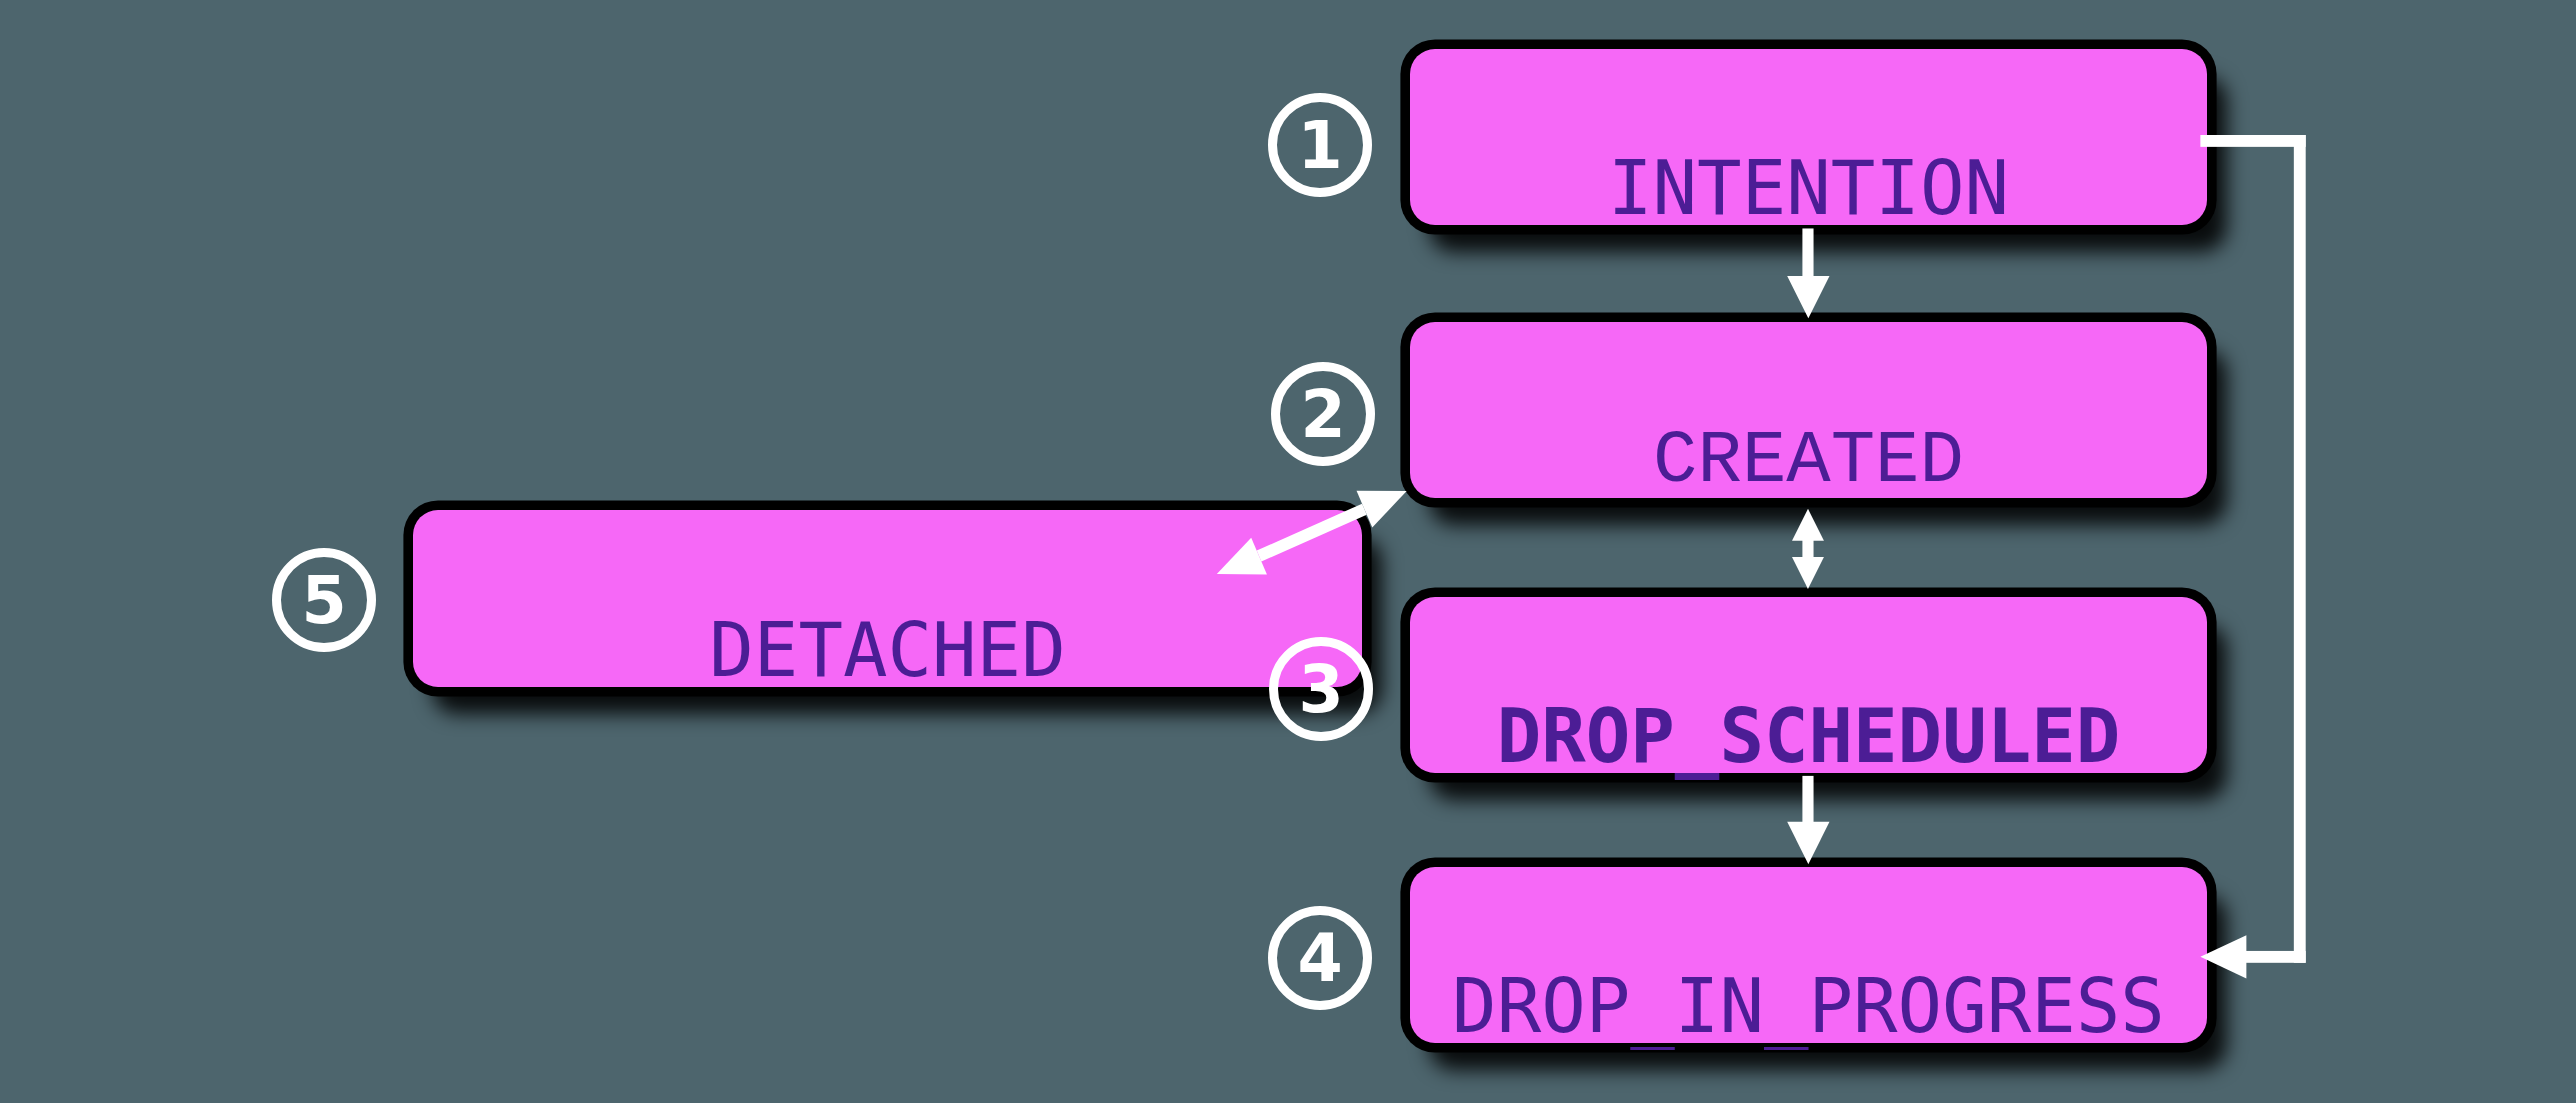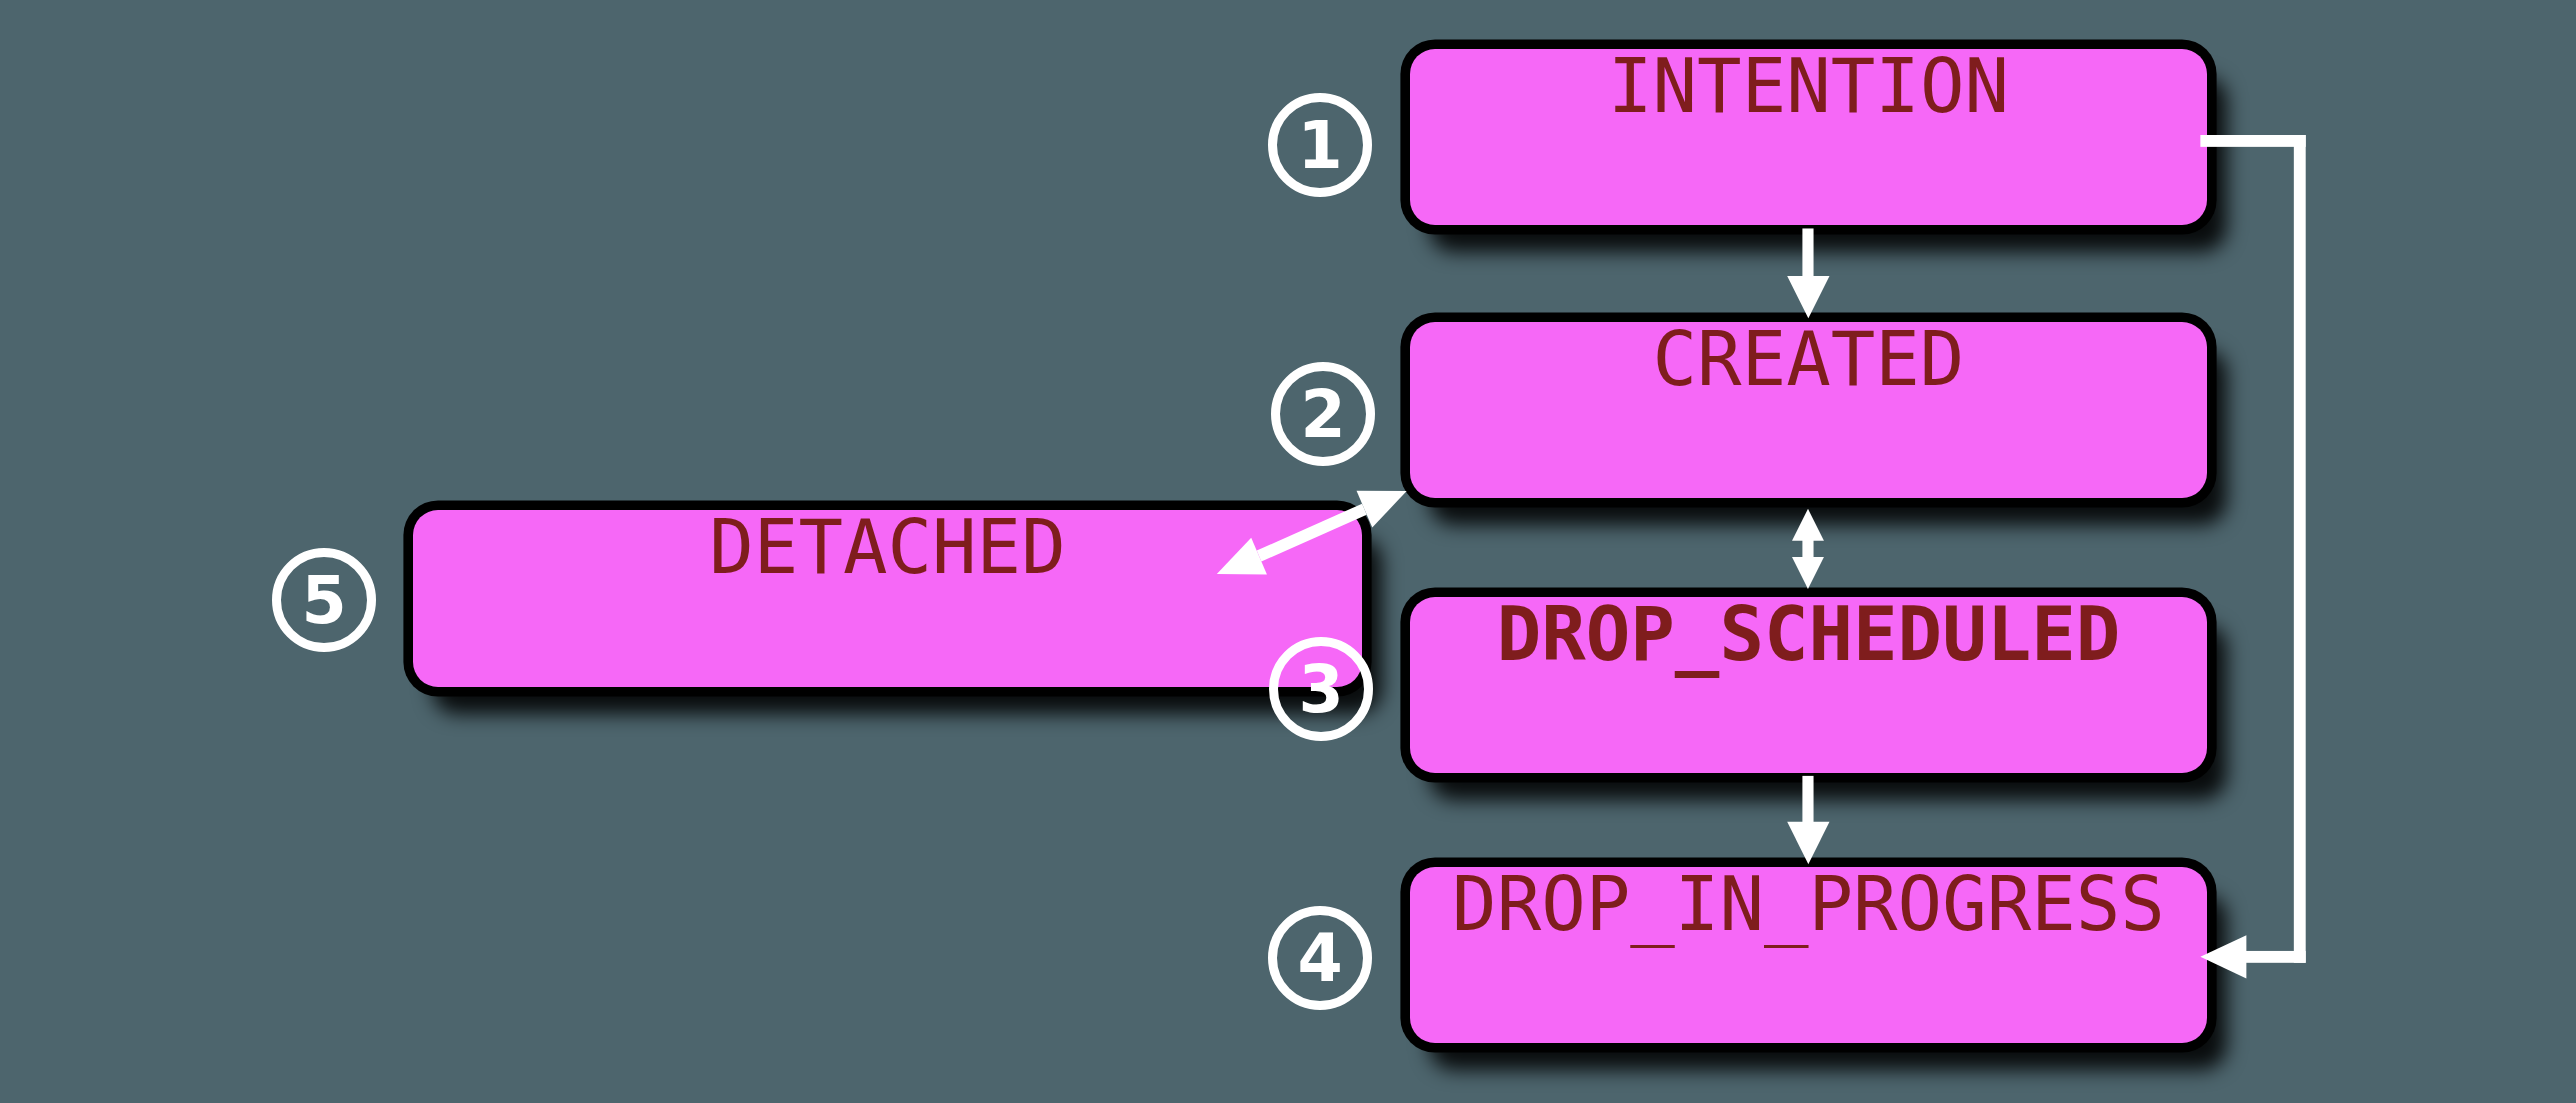--- a/index.html
+++ b/index.html
@@ -7,34 +7,34 @@
   }
   #canvas{
     position:relative;
     width:2576px;height:1103px;
     background:#4d656d;
     overflow:hidden;
     font-family:"DejaVu Sans Mono", monospace;
   }
   .state-box{
     position:absolute;
-    display:flex;align-items:flex-start;justify-content:center;
+    display:flex;align-items:flex-end;justify-content:center;
     background:#f668f7;
     border-radius:25px;
     box-shadow:0 0 0 9.6px #000, 19.3px 27px 19.3px 0 rgba(0,0,0,0.88);
-    color:#7f1d1d;
+    color:#4c1d95;
   }
   .state-label{
     font-size:74px;
     line-height:1;
     white-space:nowrap;
     letter-spacing:0;
   }
   #box-intention        {left:1410px;top:49px;  width:797px;height:176px;}
-  #box-created          {left:1410px;top:322px; width:797px;height:176px;}
+  #box-created          {left:1410px;top:322px; width:797px;height:176px;font-family:Liberation Mono, monospace;}
   #box-drop-scheduled   {left:1410px;top:597px; width:797px;height:176px;font-weight:bold;}
   #box-drop-in-progress {left:1410px;top:867px;width:797px;height:176px;}
   #box-detached         {left:413px; top:510px; width:949px;height:177px;}
 
   .step-circle{
     position:absolute;
     width:104px;height:104px;
     border:9.6px solid #ffffff;
     border-radius:50%;
     box-sizing:border-box;

